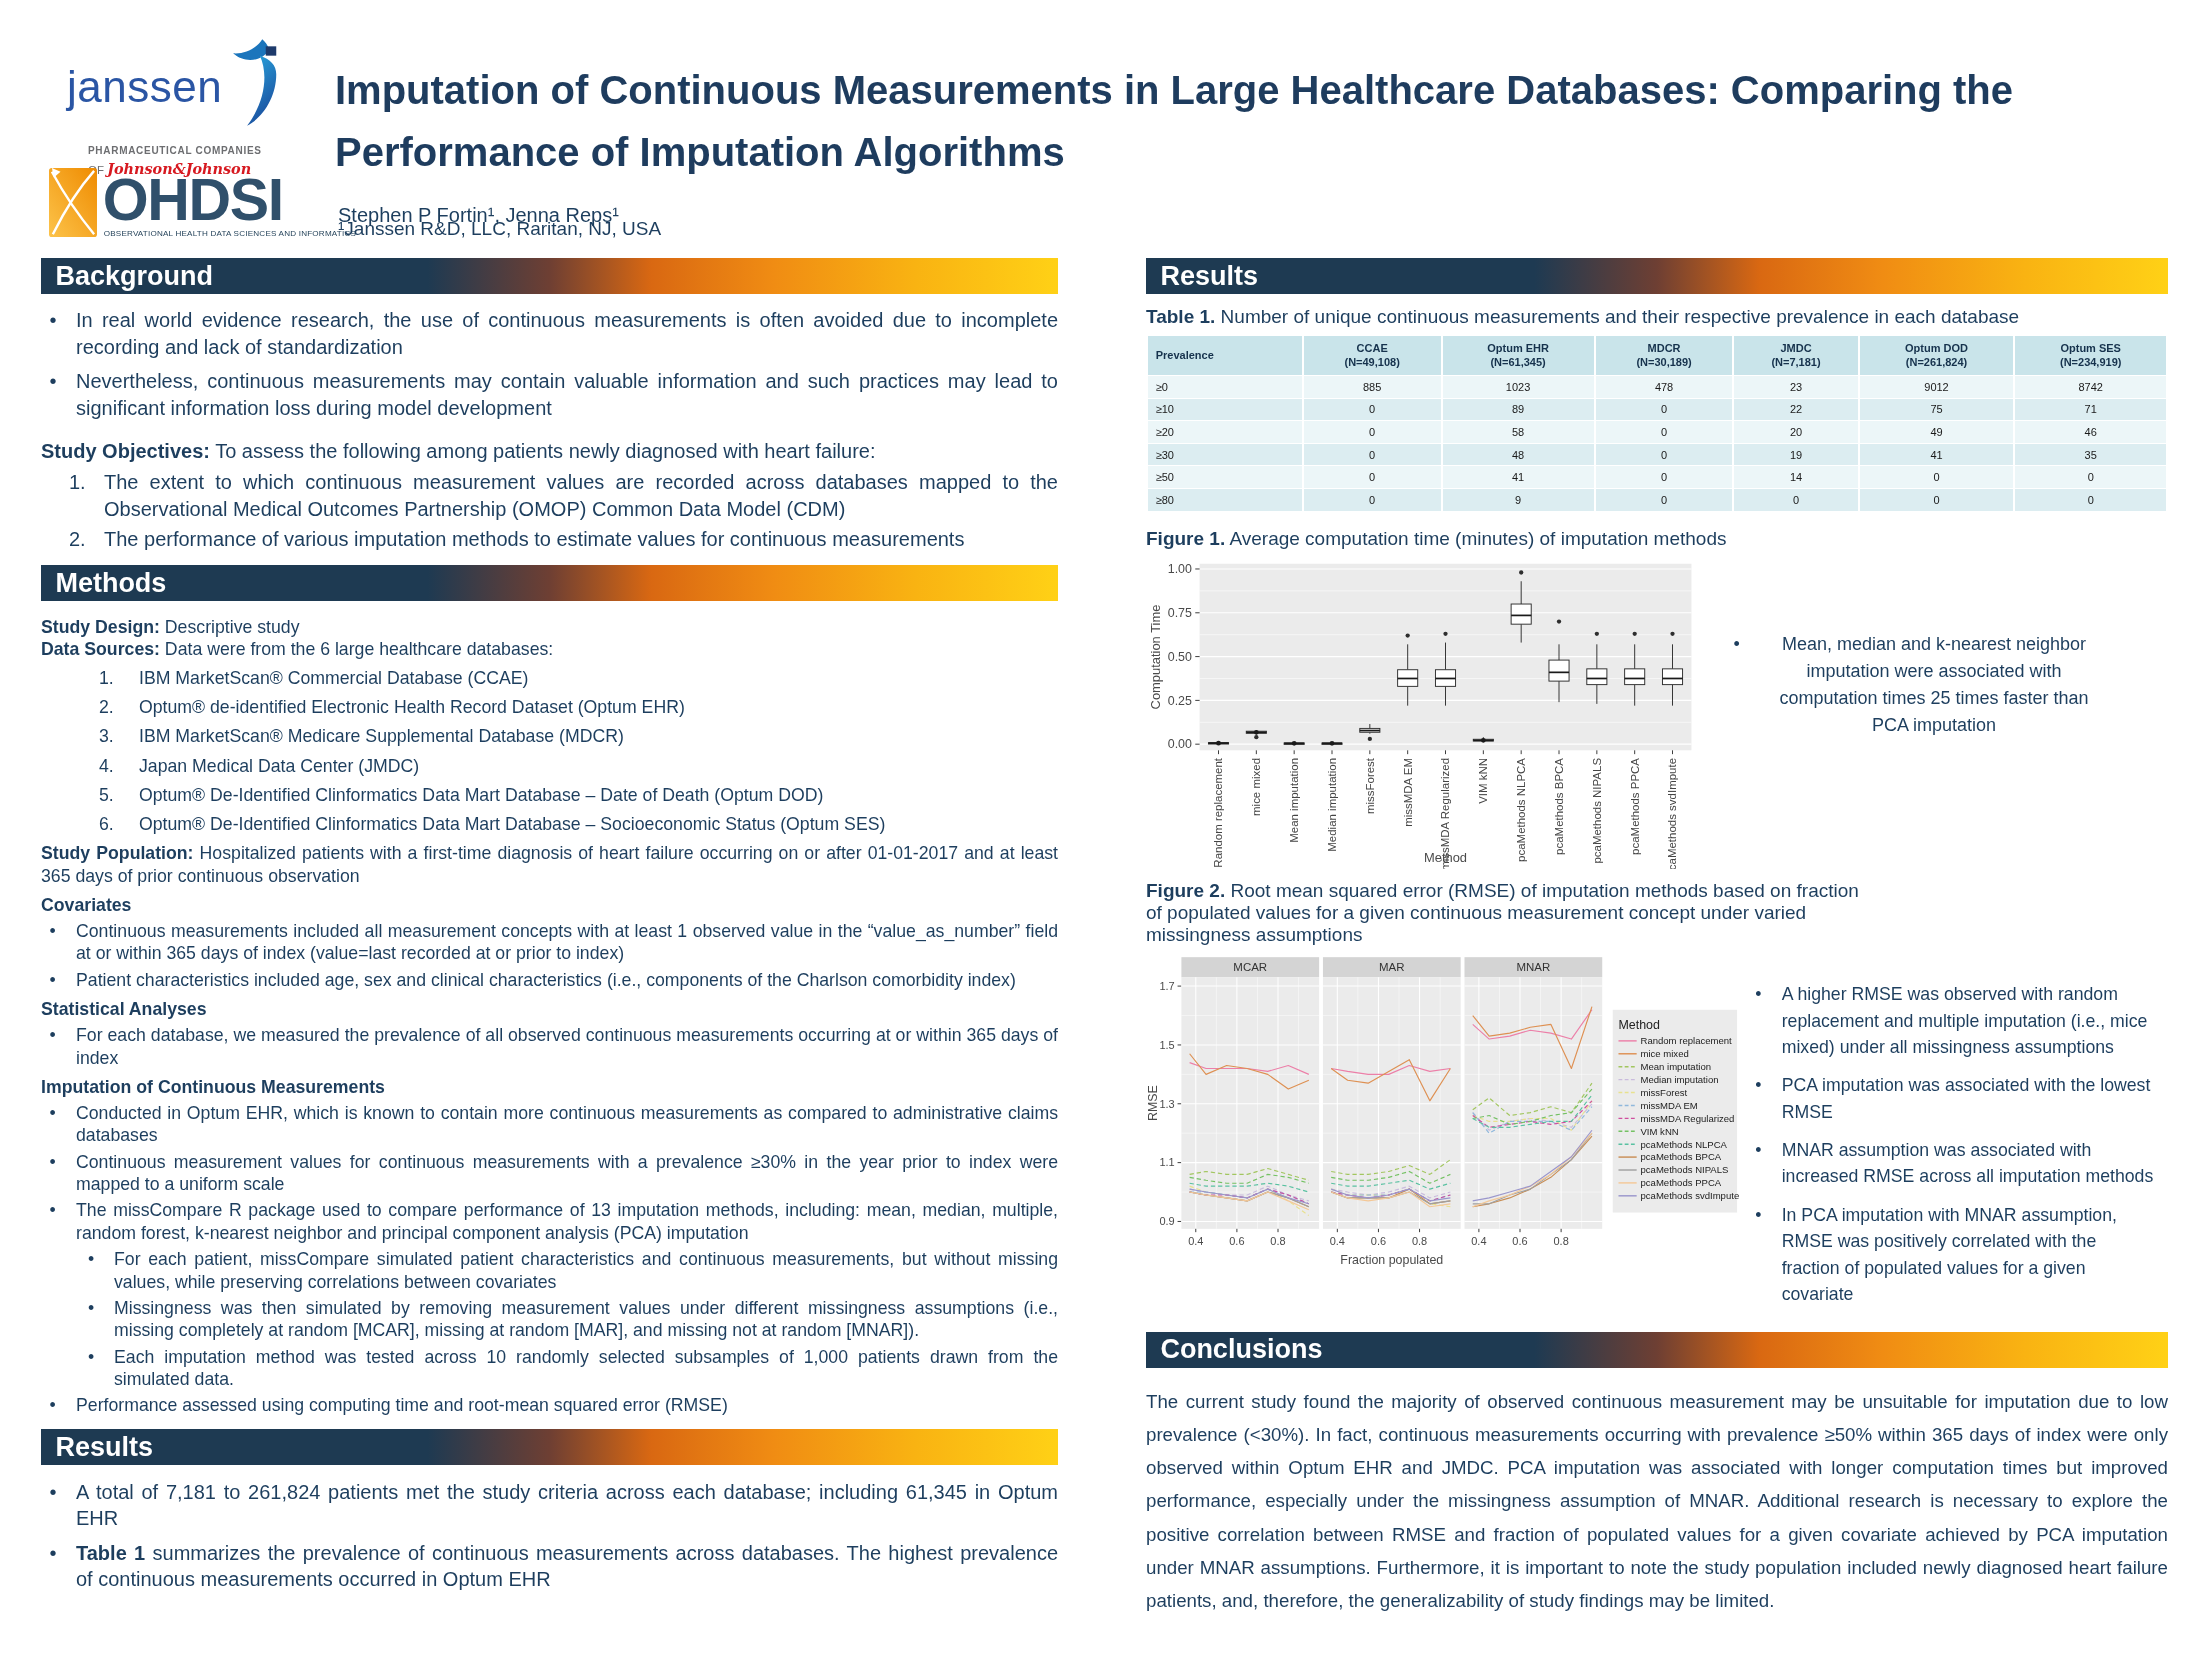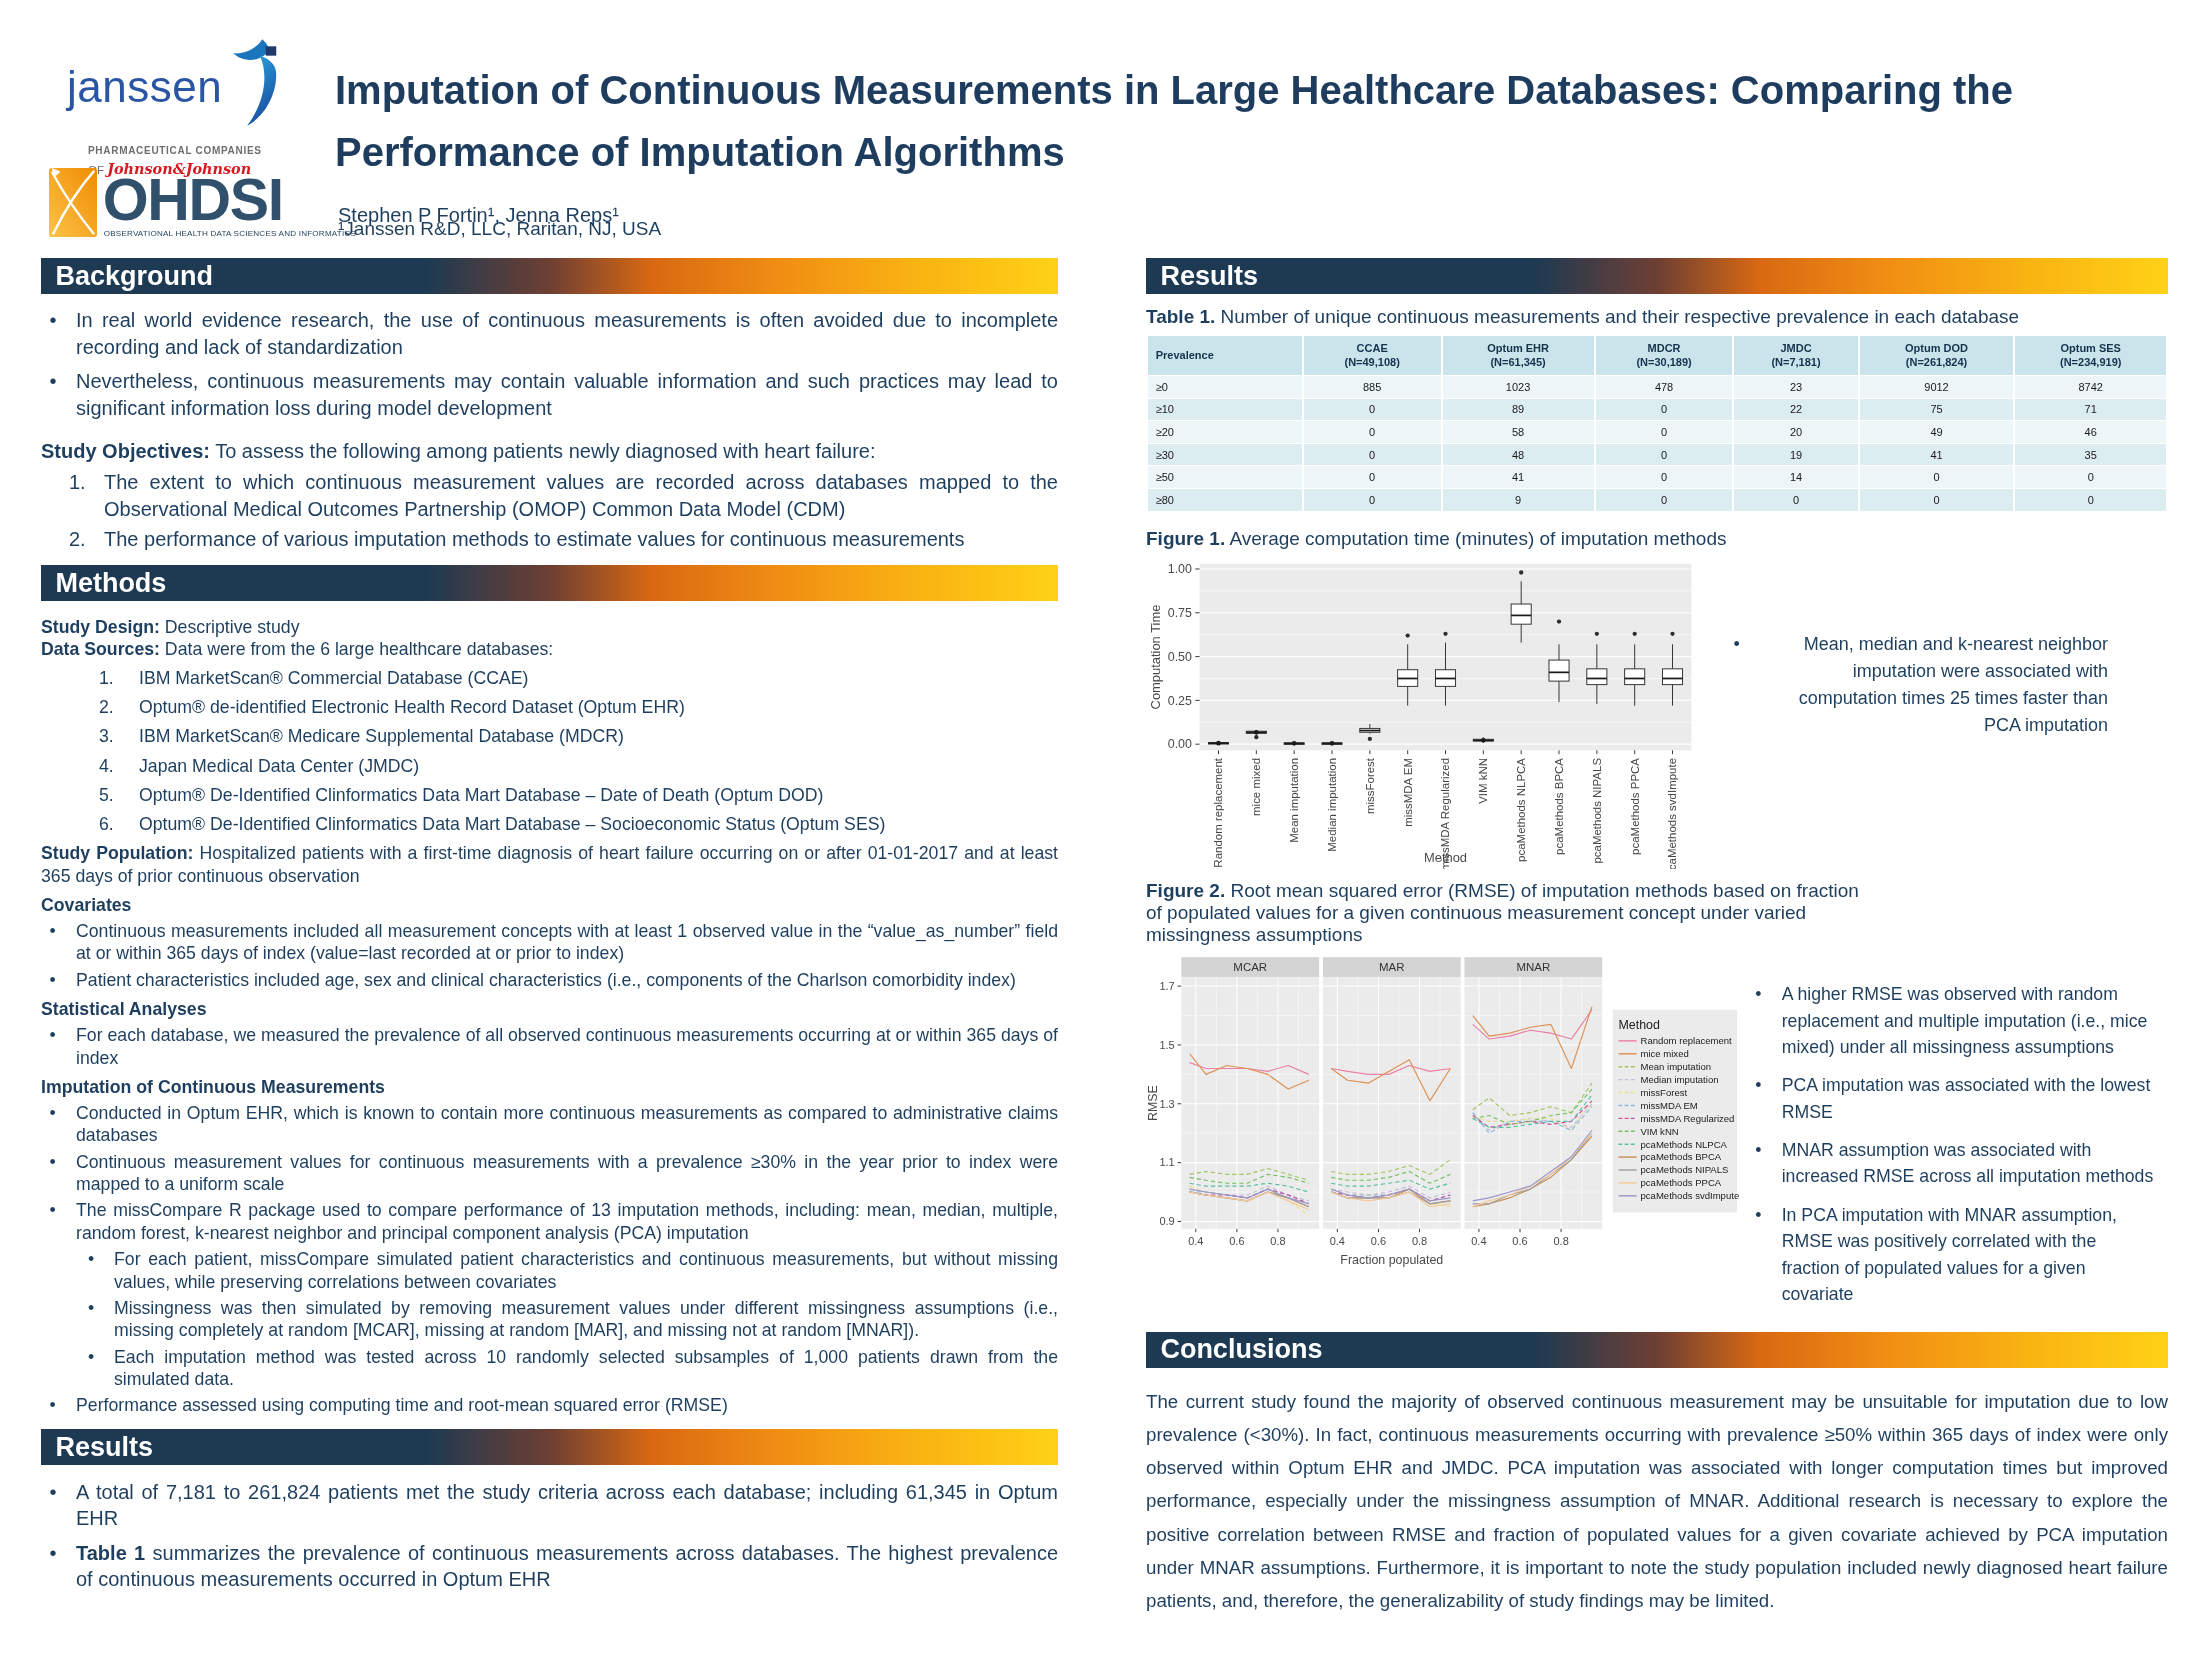--- a/index.html
+++ b/index.html
@@ -47,21 +47,21 @@
   #table1 th.first{text-align:left;padding-left:7.7px;}
   #table1 td{background:#ecf6f8;text-align:center;padding:4.8px 2.9px;}
   #table1 tr:nth-child(even) td{background:#dcedf1;}
   #table1 td.first{text-align:left;padding-left:7.7px;}
   
   .figrow{display:flex;align-items:flex-start;}
   .sidebullets{font-size:18px;line-height:1.5;}
   .side1{width:383px;margin-left:24px;margin-top:67px;}
   .side2{width:412px;margin-left:7.7px;margin-top:17px;font-size:17.7px;}
   .side2 .bullet{margin:11.5px 0;text-align:left;}
-  .side1 .bullet{text-align:right;}
+  .side1 .bullet{text-align:center;}
   .fig2cap{width:718px;}
   .conclusions{font-size:18.7px;line-height:1.78;text-align:justify;margin-top:17px;}
 </style>
 </head>
 <body>
 
 <div class="poster">
 
   <div class="janssen">
     <div class="j-row">

